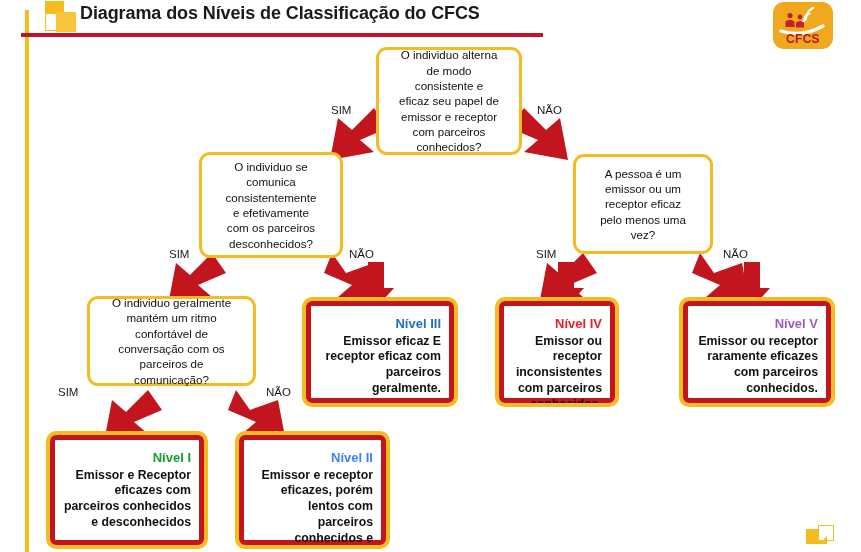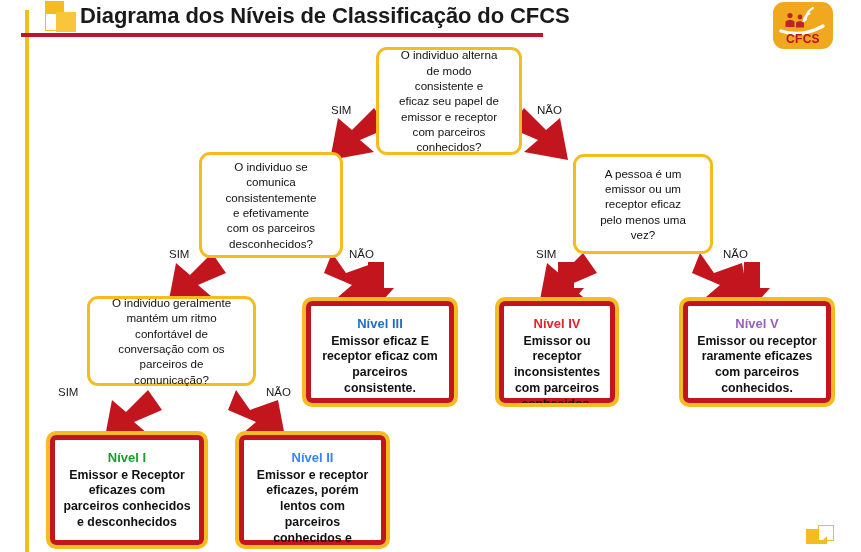--- a/index.html
+++ b/index.html
@@ -35,21 +35,21 @@
     position: absolute;
     left: 45px; top: 13px;
     width: 18px; height: 18px;
     background: #ffffff;
     border: 1.5px solid #f5bc20;
     box-sizing: border-box;
   }
   .page-title {
     position: absolute;
     left: 80px; top: 3px;
-    font-size: 22px;
+    font-size: 18px;
     font-weight: bold;
     color: #1a1a1a;
     letter-spacing: -0.1px;
     white-space: nowrap;
   }
   .hdr-red-rule {
     position: absolute;
     left: 21px; top: 33px;
     width: 522px; height: 4px;
     background: #c0142c;
@@ -134,21 +134,21 @@
     z-index: 4;
     overflow: hidden;
   }
   .rbox-inner {
     position: absolute;
     left: 5px; right: 5px; top: 5px; bottom: 5px;
     background: #ffffff;
     border-radius: 7px;
     padding: 10px 8px 0 8px;
     box-sizing: border-box;
-    text-align: center;
+    text-align: right;
   }
   .rbox-title {
     font-size: 13px;
     font-weight: bold;
     margin-bottom: 2px;
     line-height: 1.2;
   }
   .rbox-body {
     font-size: 12.3px;
     font-weight: bold;
@@ -241,21 +241,21 @@
     <span>A pessoa é um emissor ou um receptor eficaz pelo menos uma vez?</span>
   </div>
 
   <div class="qbox" style="left:87px; top:296px; width:169px; height:90px;">
     <span>O individuo geralmente mantém um ritmo confortável de conversação com os parceiros de comunicação?</span>
   </div>
 
   <div class="rbox" style="left:302px; top:297px; width:156px; height:110px;">
     <div class="rbox-inner">
       <div class="rbox-title" style="color:#1f6fc4;">Nível III</div>
-      <div class="rbox-body">Emissor eficaz E receptor eficaz com parceiros consistente.</div>
+      <div class="rbox-body">Emissor eficaz E receptor eficaz com parceiros geralmente.</div>
     </div>
   </div>
 
   <div class="rbox" style="left:495px; top:297px; width:124px; height:110px;">
     <div class="rbox-inner">
       <div class="rbox-title" style="color:#e8202a;">Nível IV</div>
       <div class="rbox-body">Emissor ou receptor inconsistentes com parceiros conhecidos.</div>
     </div>
   </div>
 

